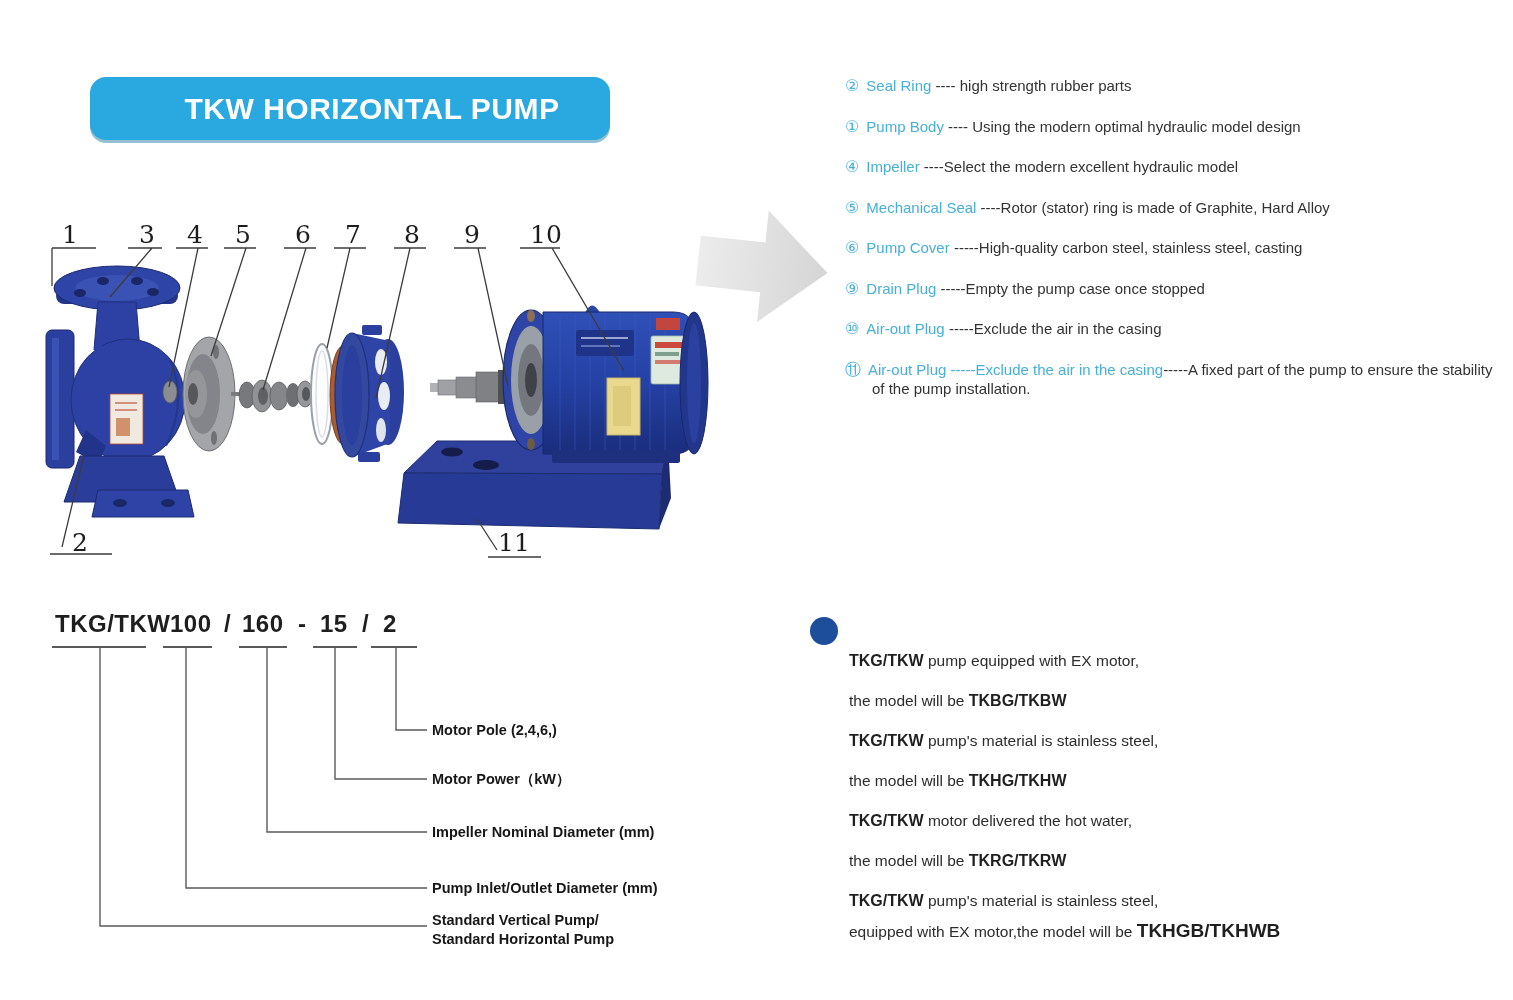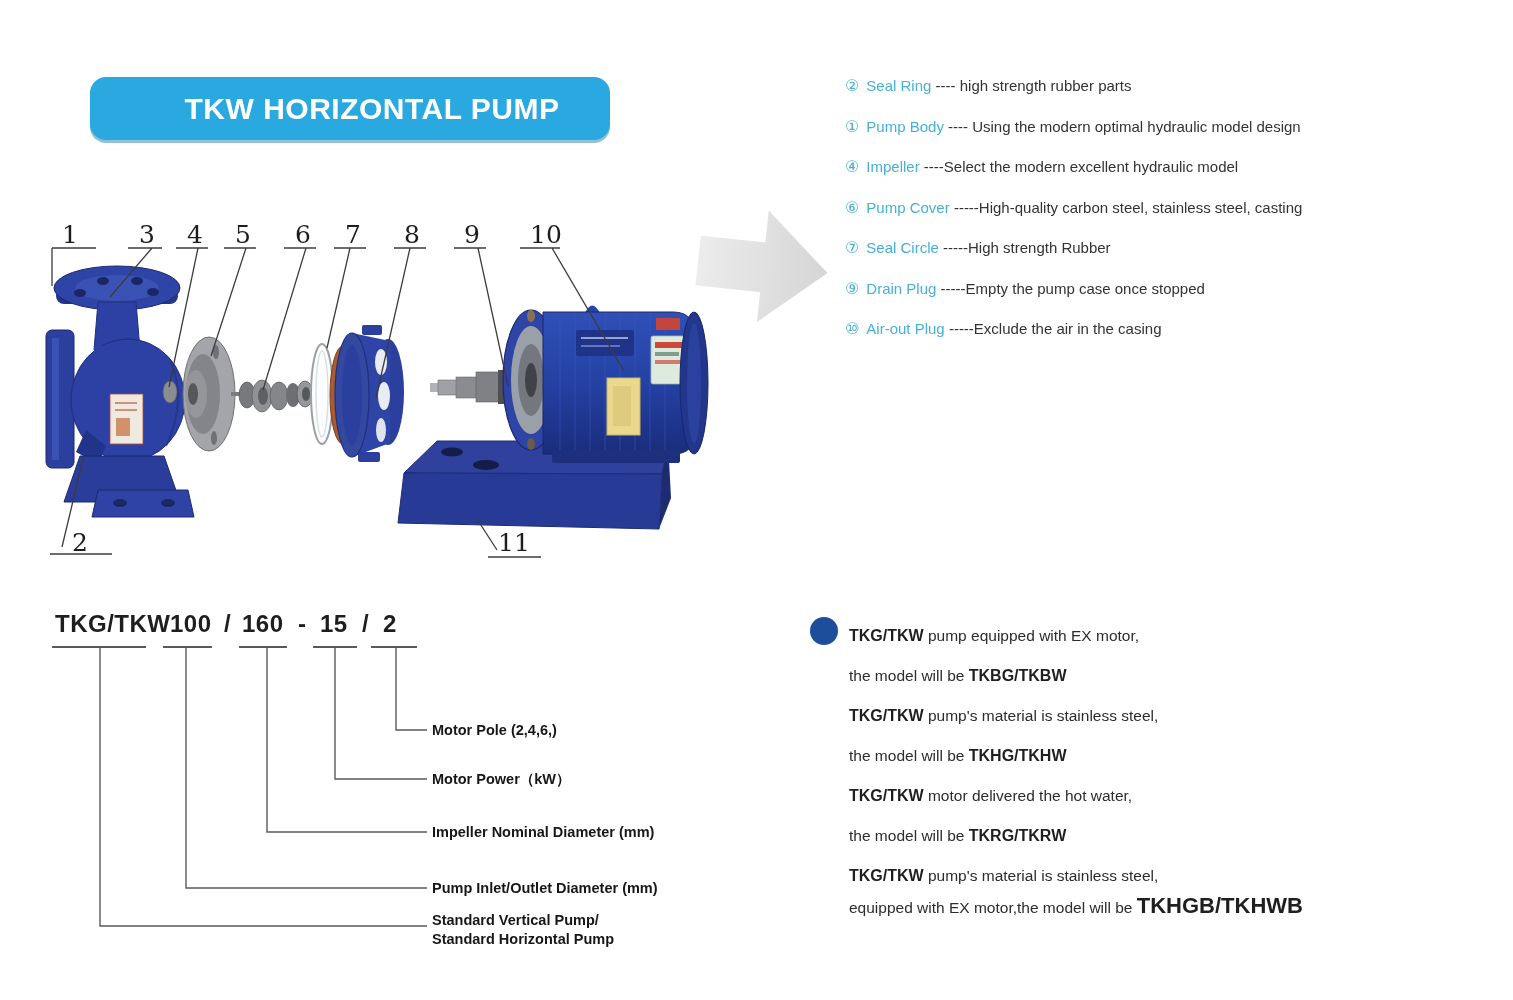--- a/index.html
+++ b/index.html
@@ -31,25 +31,25 @@
   .part-item{
     font-size:15px;line-height:19px;margin-bottom:21.5px;
     padding-left:27px;text-indent:-27px;color:#333;
   }
   .part-num{color:#47b0d8;font-size:16px;margin-right:7px;}
   .part-name{color:#47b0d8;}
   .part-desc{color:#333;}
 
   
   .bullet{position:absolute;left:810px;top:617px;width:28px;height:28px;border-radius:50%;background:#1c4e9c;}
-  .notes{position:absolute;left:849px;top:624px;width:630px;}
+  .notes{position:absolute;left:849px;top:649px;width:630px;}
   .note-line{margin:0 0 16px 0;font-size:15.5px;line-height:24px;color:#2c2c2c;}
   .note-line .note-model{font-weight:bold;font-size:16px;color:#1f1f1f;}
   .note-line.l8{margin-top:-10px;}
-  .note-line.l8 .note-model{font-size:22px;}
+  .note-line.l8 .note-model{font-size:19px;}
 </style>
 </head>
 <body>
 
 <div class="banner">
   <span class="banner-title">TKW HORIZONTAL PUMP</span>
 </div>
 
 <svg class="svg-layer" viewBox="0 0 1513 1000">
   <defs>
@@ -236,24 +236,25 @@
     <text class="tree-label" x="432" y="893">Pump Inlet/Outlet Diameter (mm)</text>
     <text class="tree-label" x="432" y="925">Standard Vertical Pump/</text>
     <text class="tree-label" x="432" y="944">Standard Horizontal Pump</text>
   </g>
 </svg>
 
 <div class="parts-list">
   <div class="part-item"><span class="part-num">②</span><span class="part-name">Seal Ring</span><span class="part-desc"> ---- high strength rubber parts</span></div>
   <div class="part-item"><span class="part-num">①</span><span class="part-name">Pump Body</span><span class="part-desc"> ---- Using the modern optimal hydraulic model design</span></div>
   <div class="part-item"><span class="part-num">④</span><span class="part-name">Impeller</span><span class="part-desc"> ----Select the modern excellent hydraulic model</span></div>
+  <div class="part-item"><span class="part-num">⑤</span><span class="part-name">Mechanical Seal</span><span class="part-desc"> ----Rotor (stator) ring is made of Graphite, Hard Alloy</span></div>
   <div class="part-item"><span class="part-num">⑥</span><span class="part-name">Pump Cover</span><span class="part-desc"> -----High-quality carbon steel, stainless steel, casting</span></div>
-  <div class="part-item"><span class="part-num">⑦</span><span class="part-name">Seal Circle</span><span class="part-desc"> -----High strength Rubber</span></div>
   <div class="part-item"><span class="part-num">⑨</span><span class="part-name">Drain Plug</span><span class="part-desc"> -----Empty the pump case once stopped</span></div>
   <div class="part-item"><span class="part-num">⑩</span><span class="part-name">Air-out Plug</span><span class="part-desc"> -----Exclude the air in the casing</span></div>
+  <div class="part-item"><span class="part-num">⑪</span><span class="part-name">Air-out Plug -----Exclude the air in the casing</span><span class="part-desc">-----A fixed part of the pump to ensure the stability of the pump installation.</span></div>
 </div>
 
 <div class="bullet"></div>
 <div class="notes">
   <p class="note-line"><span class="note-model">TKG/TKW</span><span> pump equipped with EX motor,</span></p>
   <p class="note-line"><span>the model will be </span><span class="note-model">TKBG/TKBW</span></p>
   <p class="note-line"><span class="note-model">TKG/TKW</span><span> pump's material is stainless steel,</span></p>
   <p class="note-line"><span>the model will be </span><span class="note-model">TKHG/TKHW</span></p>
   <p class="note-line"><span class="note-model">TKG/TKW</span><span> motor delivered the hot water,</span></p>
   <p class="note-line"><span>the model will be </span><span class="note-model">TKRG/TKRW</span></p>

